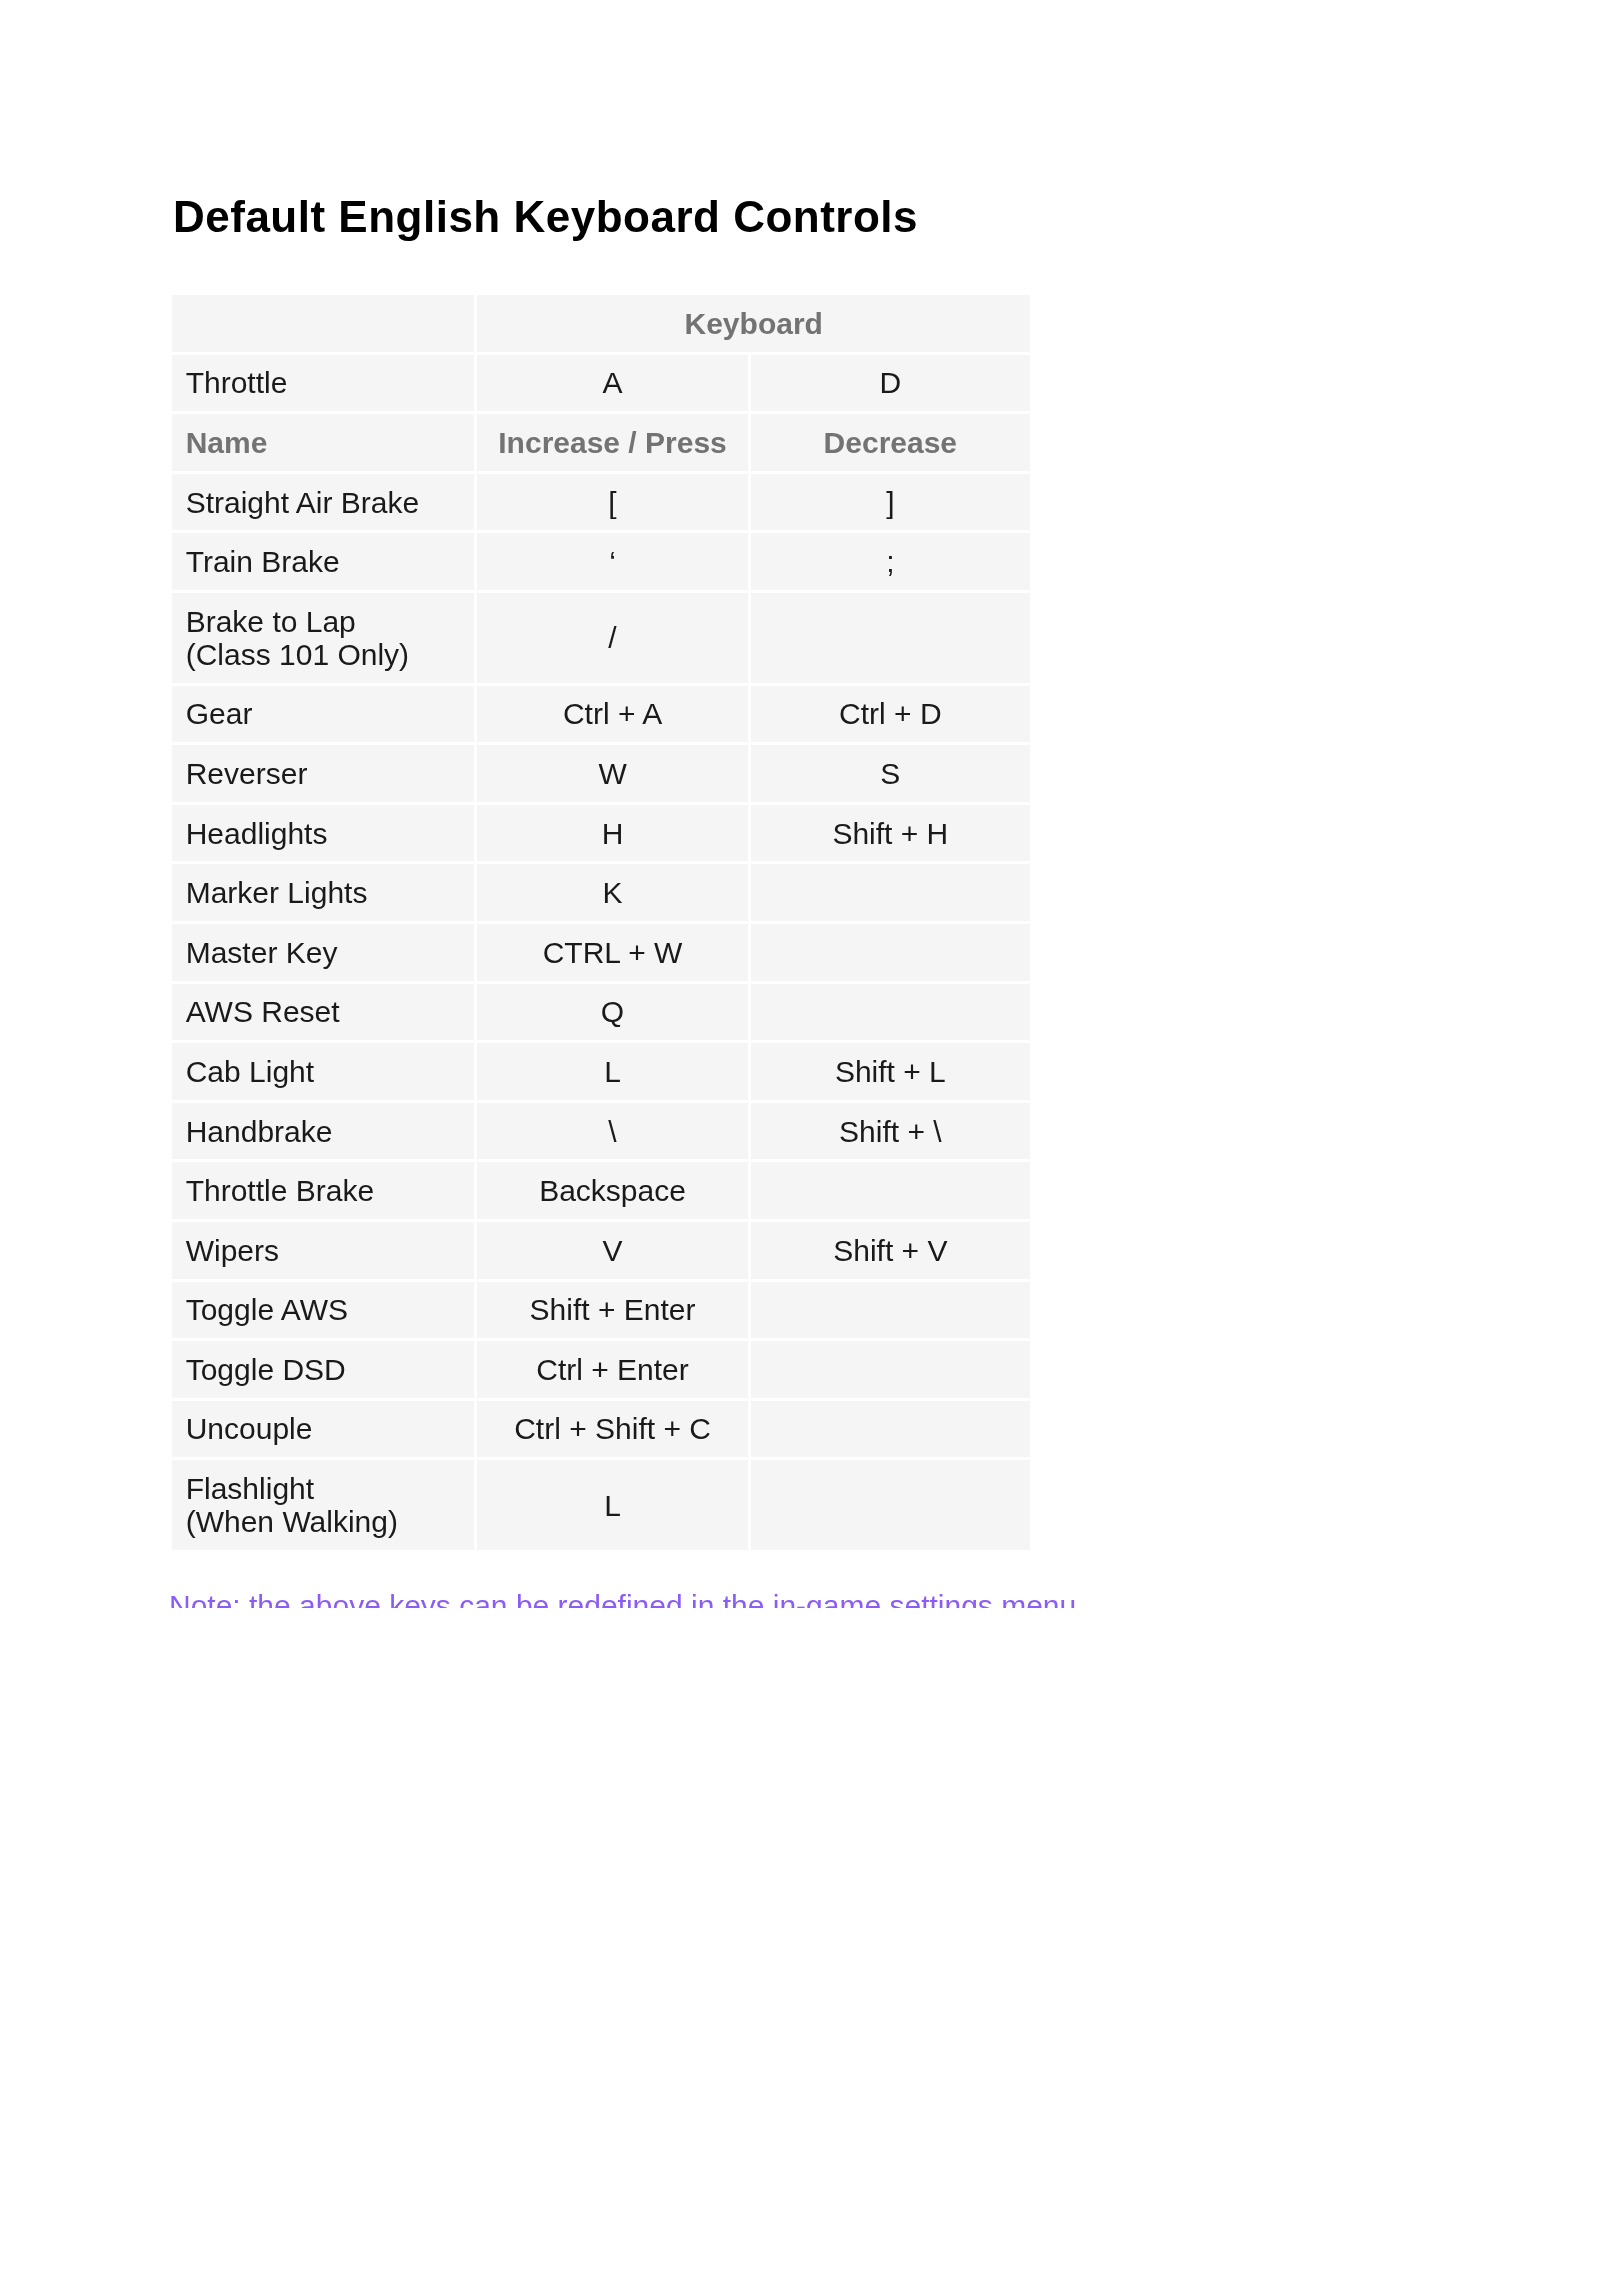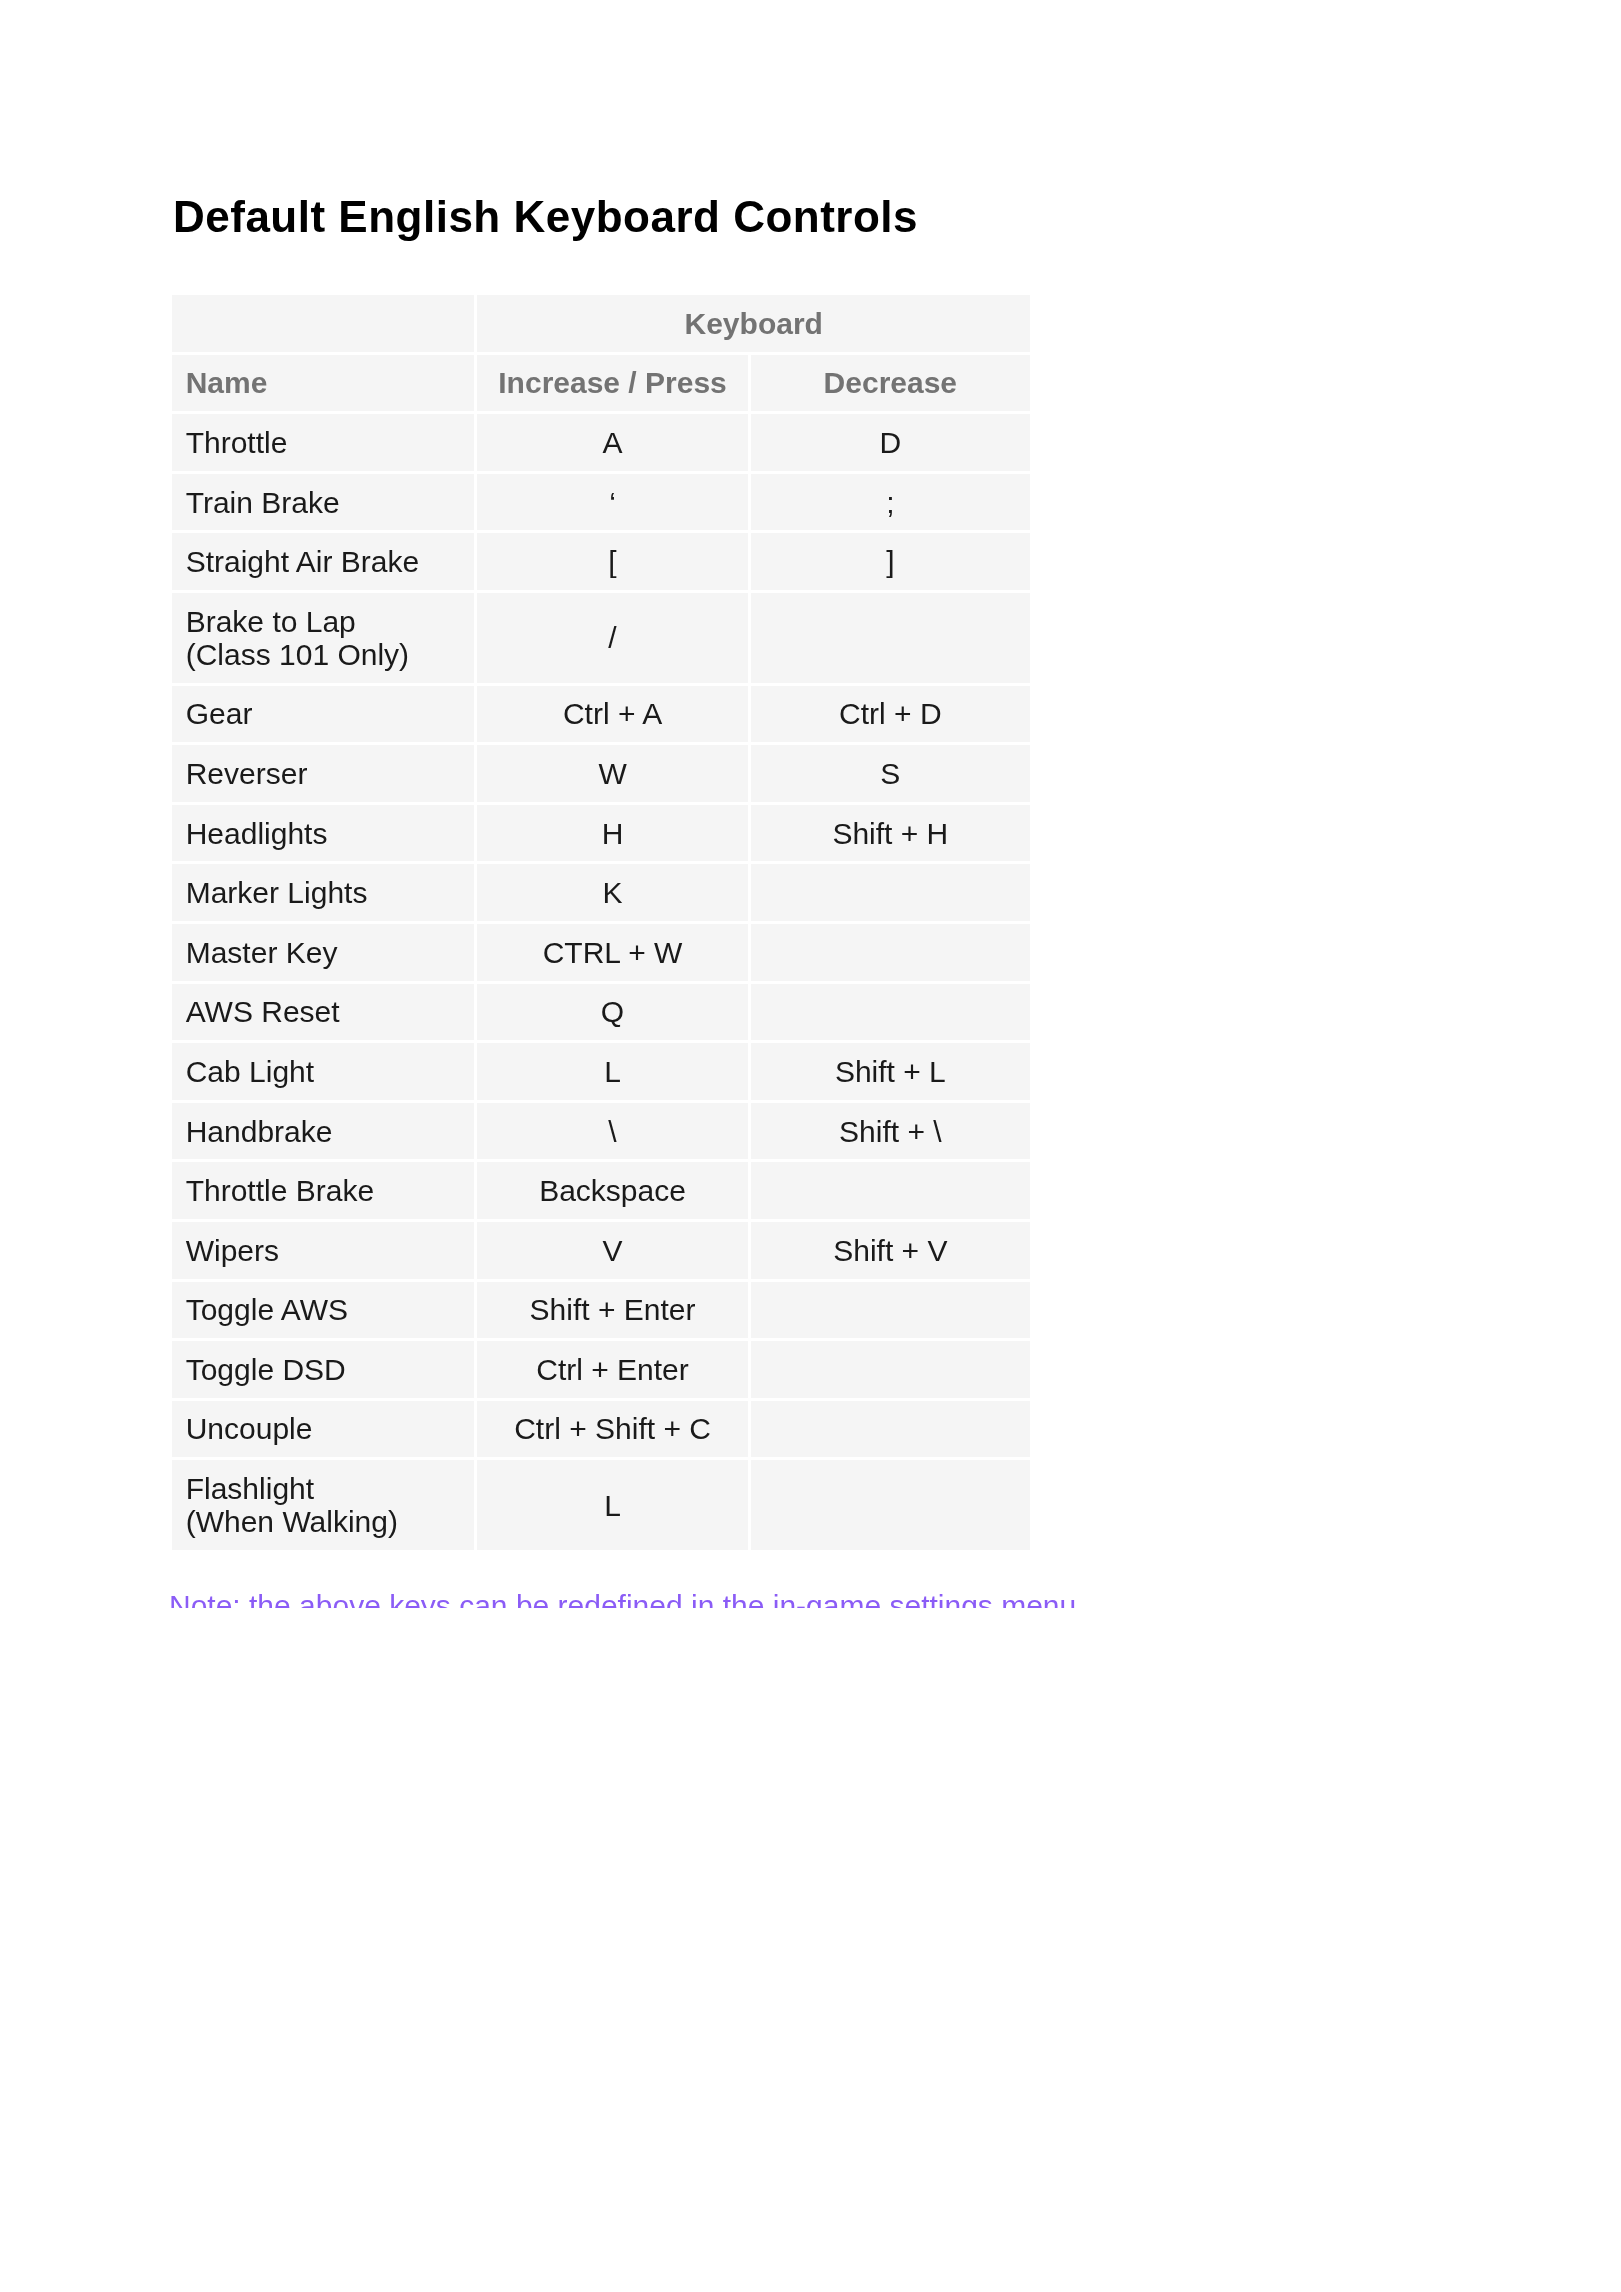--- a/index.html
+++ b/index.html
@@ -90,54 +90,54 @@
         <col class="c-name">
         <col class="c-inc">
         <col class="c-dec">
       </colgroup>
       <tbody>
         <tr>
           <td class="group-spacer"></td>
           <td class="group-header" colspan="2">Keyboard</td>
         </tr>
         <tr>
+    <td class="name-cell">
+      <span class="name-line1">Throttle</span>
+      
+    </td>
+    <td>A</td>
+    <td>D</td>
+  </tr>
+
+  <tr>
           <td class="col-header name-cell">Name</td>
           <td class="col-header">Increase / Press</td>
           <td class="col-header">Decrease</td>
         </tr>
 
   <tr>
     <td class="name-cell">
-      <span class="name-line1">Throttle</span>
-      
-    </td>
-    <td>A</td>
-    <td>D</td>
+      <span class="name-line1">Straight Air Brake</span>
+      
+    </td>
+    <td>[</td>
+    <td>]</td>
   </tr>
 
   <tr>
     <td class="name-cell">
       <span class="name-line1">Train Brake</span>
       
     </td>
     <td>‘</td>
     <td>;</td>
   </tr>
 
   <tr>
     <td class="name-cell">
-      <span class="name-line1">Straight Air Brake</span>
-      
-    </td>
-    <td>[</td>
-    <td>]</td>
-  </tr>
-
-  <tr>
-    <td class="name-cell">
       <span class="name-line1">Brake to Lap</span>
       <span class="name-line2">(Class 101 Only)</span>
     </td>
     <td>/</td>
     <td></td>
   </tr>
 
   <tr>
     <td class="name-cell">
       <span class="name-line1">Gear</span>

